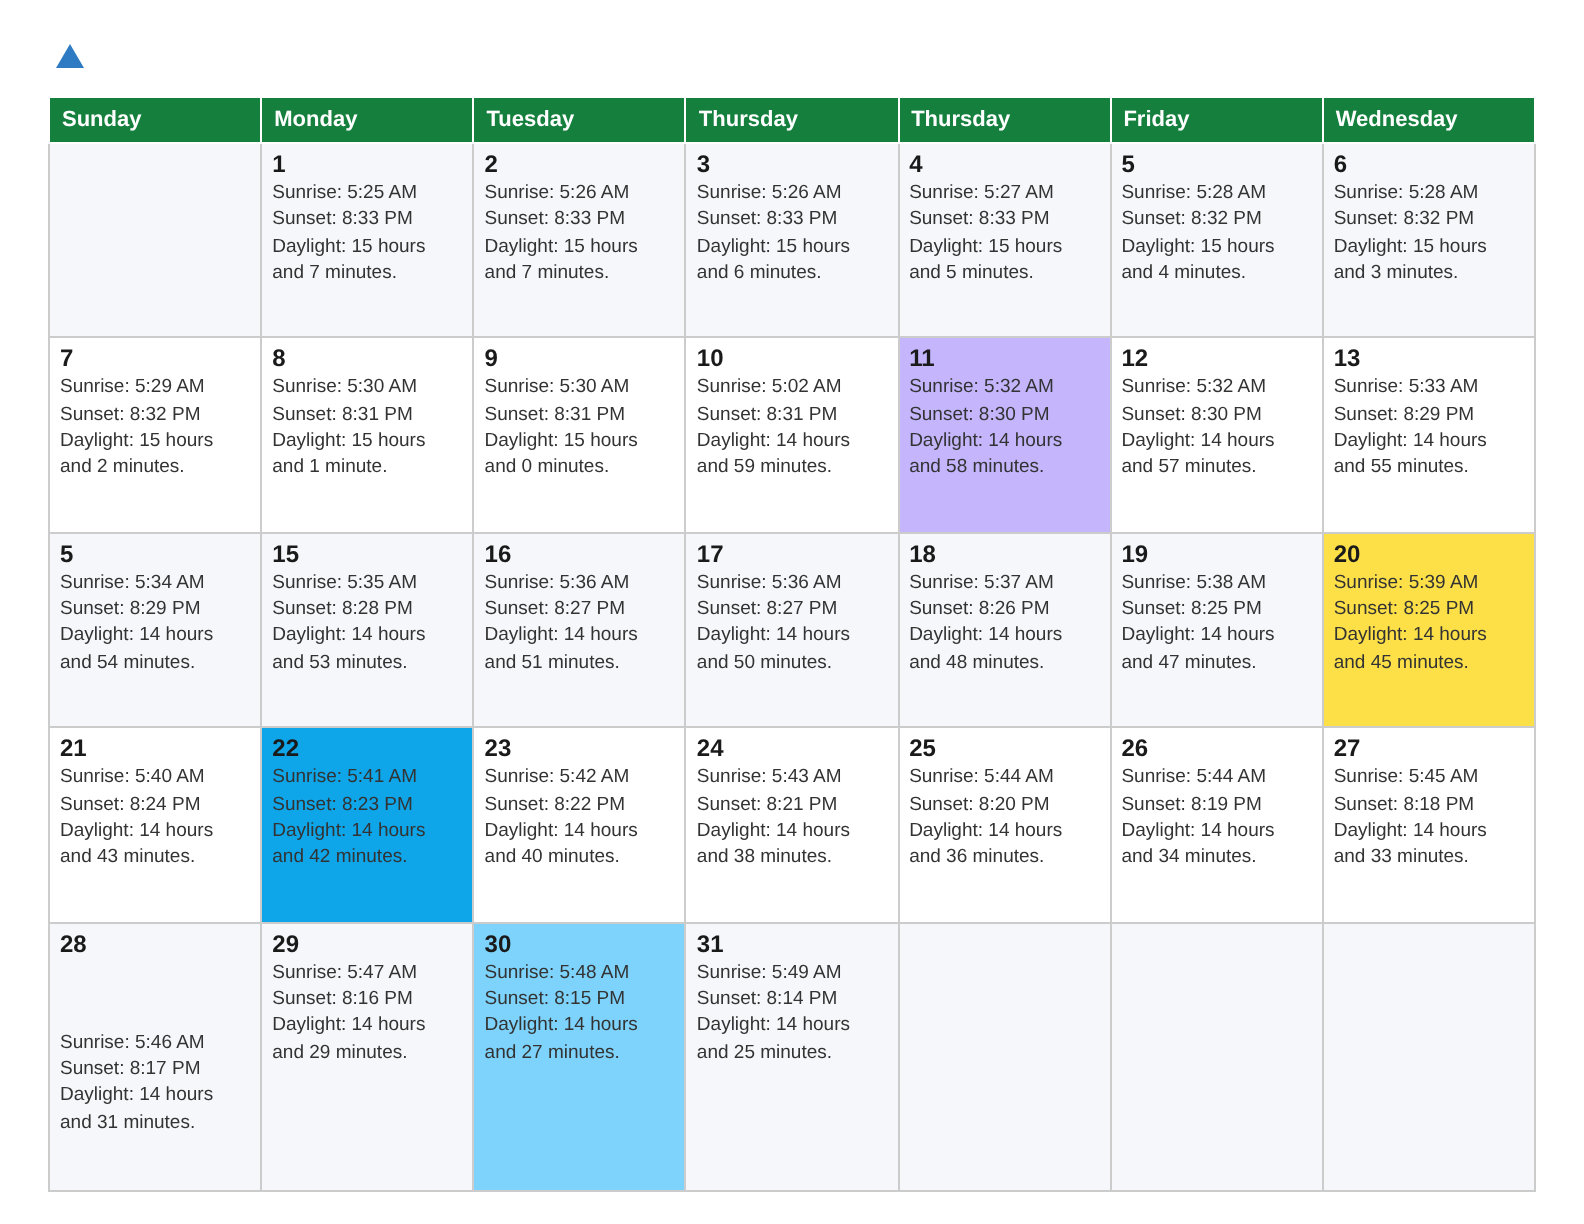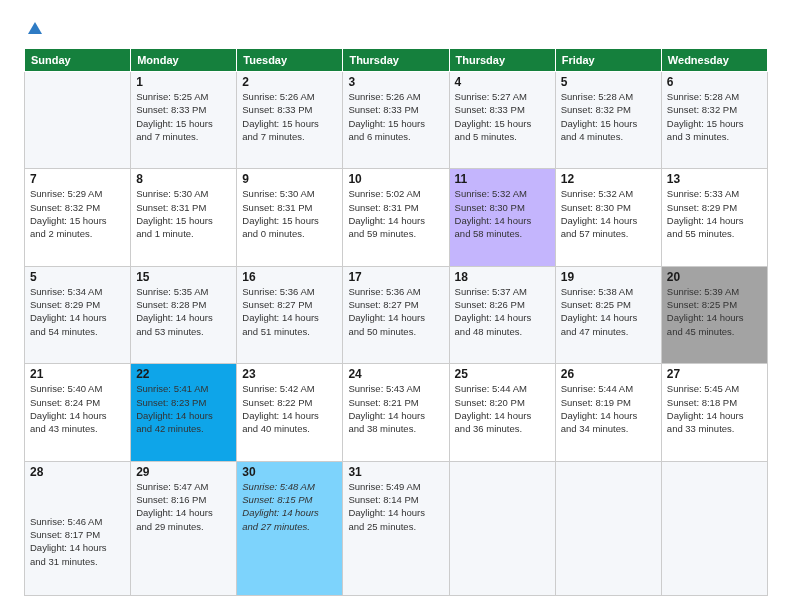--- a/index.html
+++ b/index.html
@@ -263,21 +263,21 @@
 Daylight: 14 hours
 and 48 minutes.</div>
           </td>
           <td style="background-color: rgb(245, 247, 250);">
             <span class="cell-date">19</span>
             <div class="cell-info" style="white-space: pre-line;">Sunrise: 5:38 AM
 Sunset: 8:25 PM
 Daylight: 14 hours
 and 47 minutes.</div>
           </td>
-          <td style="background-color: #a3a3a3;">
+          <td style="background-color: #fde047;">
             <span class="cell-date">20</span>
             <div class="cell-info" style="white-space: pre-line;">Sunrise: 5:39 AM
 Sunset: 8:25 PM
 Daylight: 14 hours
 and 45 minutes.</div>
           </td>
         </tr>
         <tr>
           <td style="background-color: rgb(255, 255, 255);">
             <span class="cell-date">21</span>
@@ -339,21 +339,21 @@
           </td>
           <td style="background-color: rgb(245, 247, 250);">
             <span class="cell-date">29</span>
             <div class="cell-info" style="white-space: pre-line;">Sunrise: 5:47 AM
 Sunset: 8:16 PM
 Daylight: 14 hours
 and 29 minutes.</div>
           </td>
           <td style="background-color: #7dd3fc;">
             <span class="cell-date">30</span>
-            <div class="cell-info" style="white-space: pre-line; font-style: italic;">Sunrise: 5:48 AM
+            <div class="cell-info" style="white-space: pre-line;">Sunrise: 5:48 AM
 Sunset: 8:15 PM
 Daylight: 14 hours
 and 27 minutes.</div>
           </td>
           <td style="background-color: rgb(245, 247, 250);">
             <span class="cell-date">31</span>
             <div class="cell-info" style="white-space: pre-line;">Sunrise: 5:49 AM
 Sunset: 8:14 PM
 Daylight: 14 hours
 and 25 minutes.</div>

